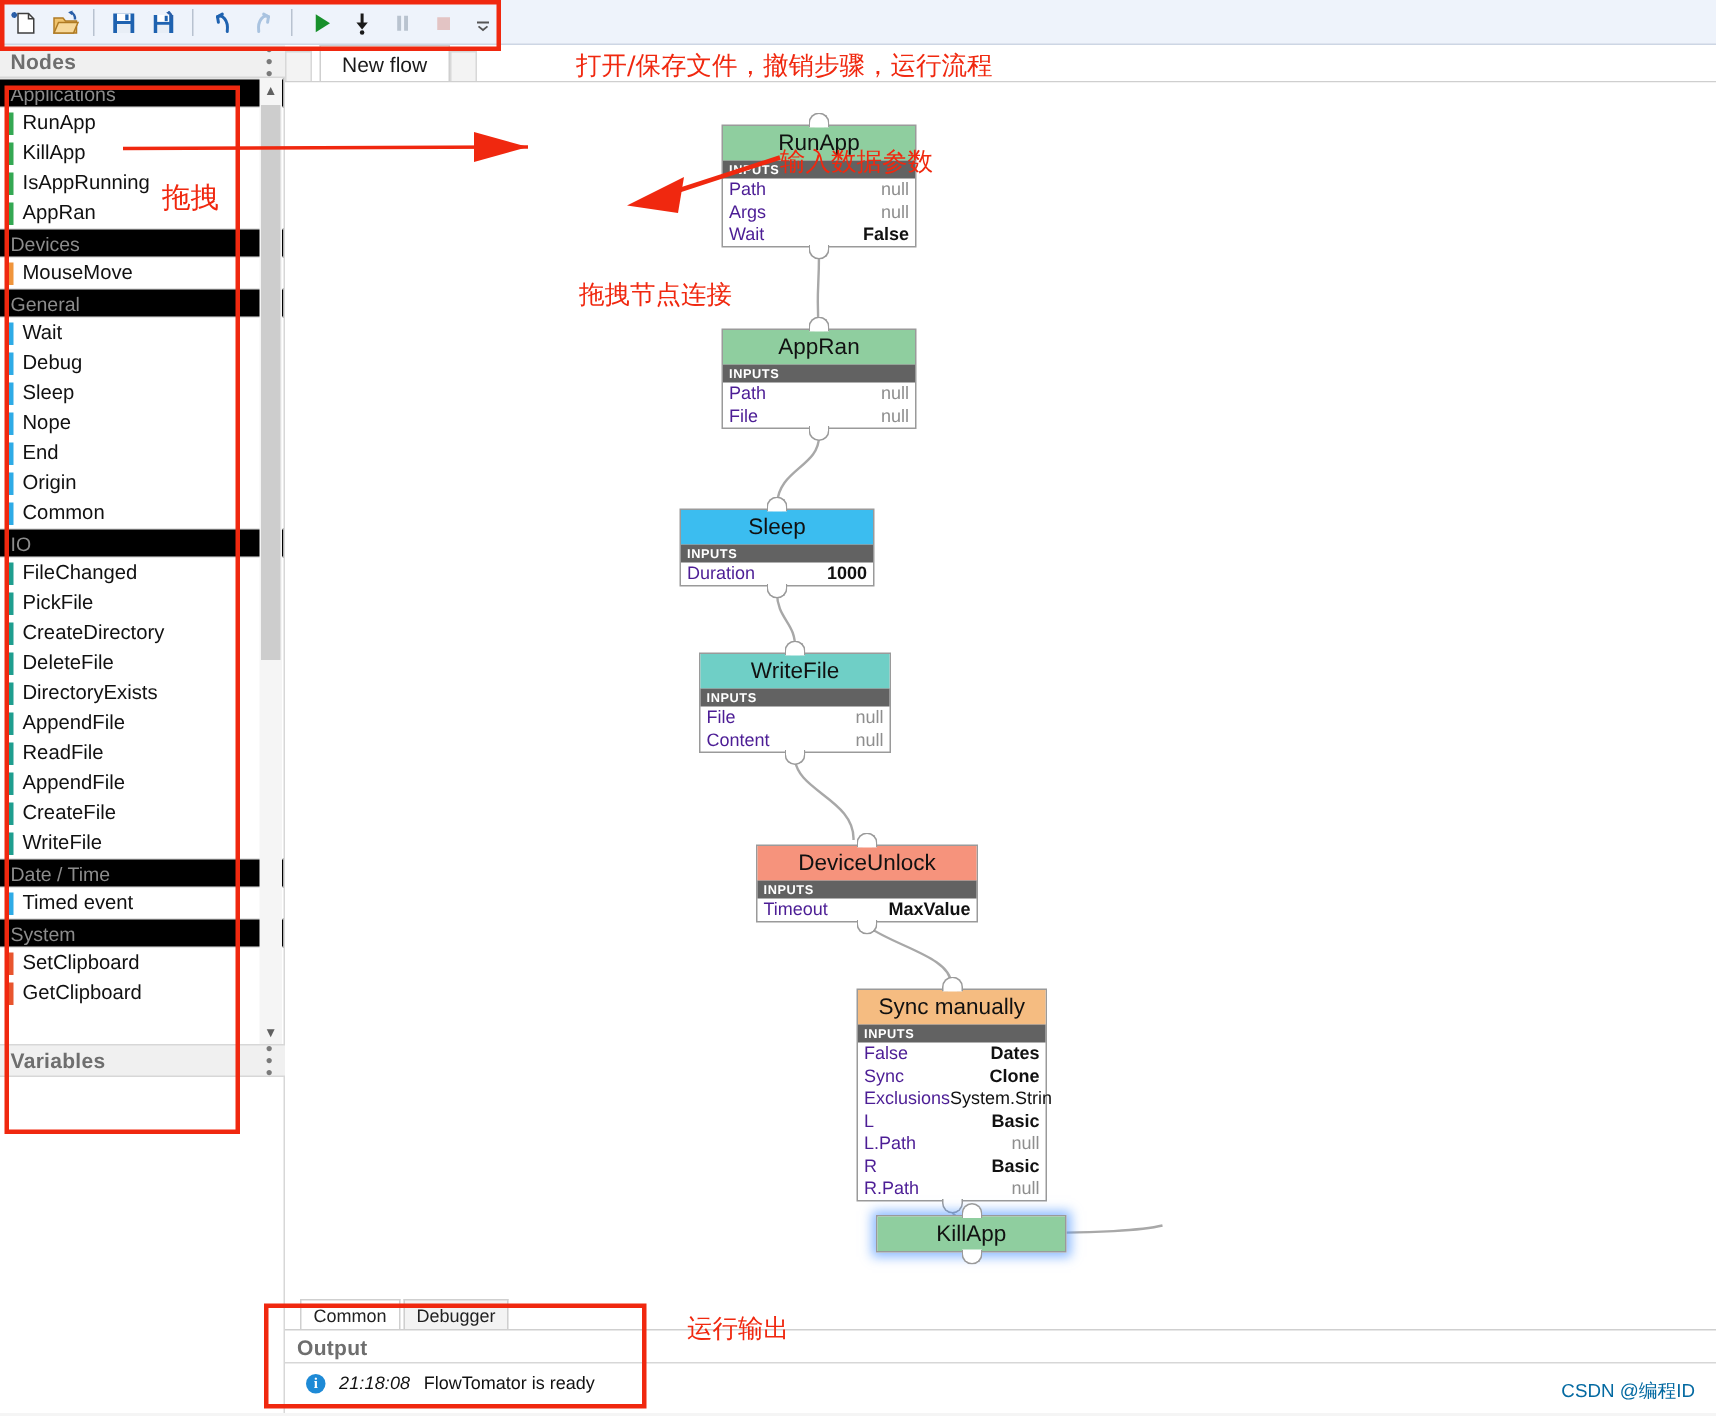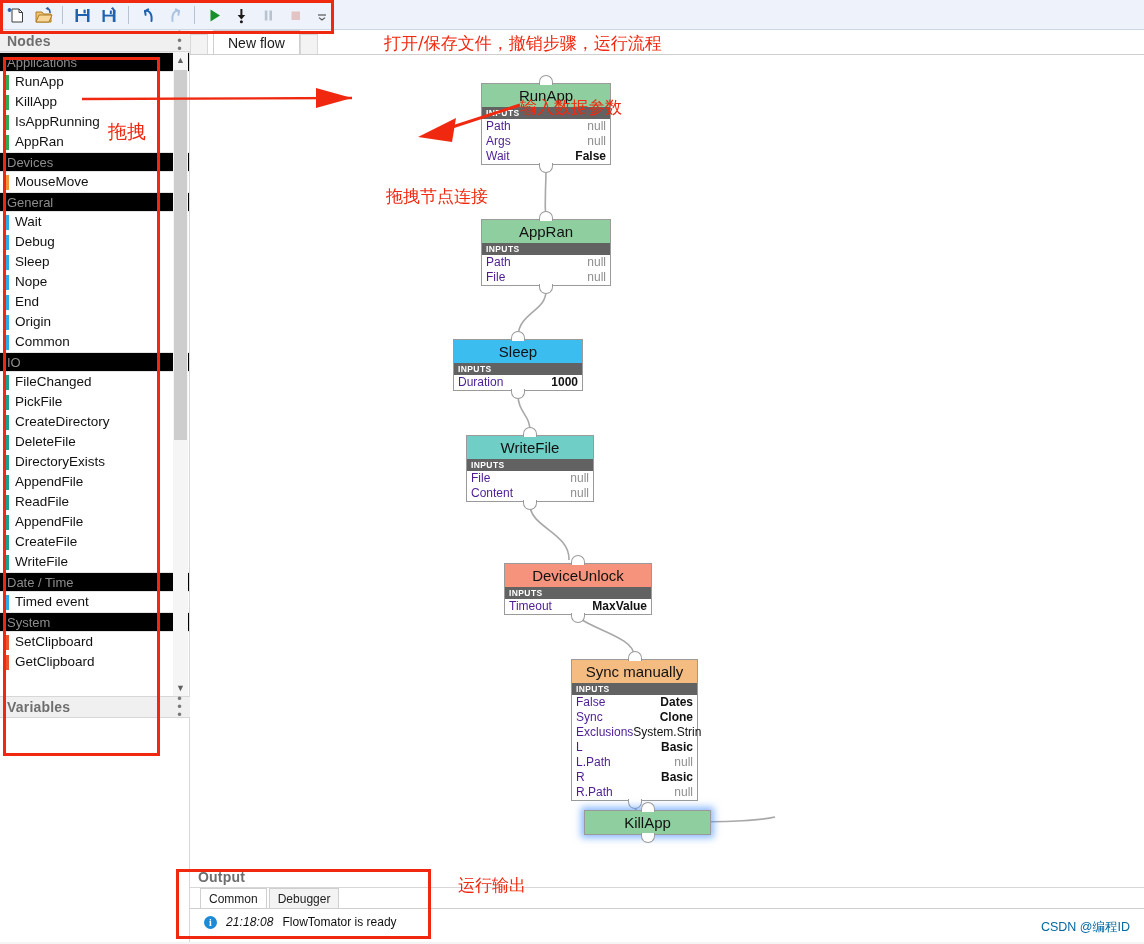--- a/index.html
+++ b/index.html
@@ -752,26 +752,26 @@
       </div>
       <div class="flow-node selected" style="left: 394px; top: 755px; width: 127px;">
         <div class="port top"></div>
         <div class="nd-title" style="background: rgb(143, 206, 159);">KillApp</div>
         <div class="port bottom"></div>
       </div>
     </div>
 </div>
 
 <div id="output-panel">
-  <div id="output-header">
-    <div class="panel-title">Output</div>
-  </div>
   <div id="output-tabs">
     <div class="out-tab active">Common</div>
     <div class="out-tab">Debugger</div>
+  </div>
+  <div id="output-header">
+    <div class="panel-title">Output</div>
   </div>
   <div id="output-log">
     <div class="info-icon">i</div>
     <div id="log-time">21:18:08</div>
     <div>FlowTomator is ready</div>
   </div>
 </div>
 
 <div id="bottom-strip"></div>
 <div id="watermark">CSDN @编程ID</div>

